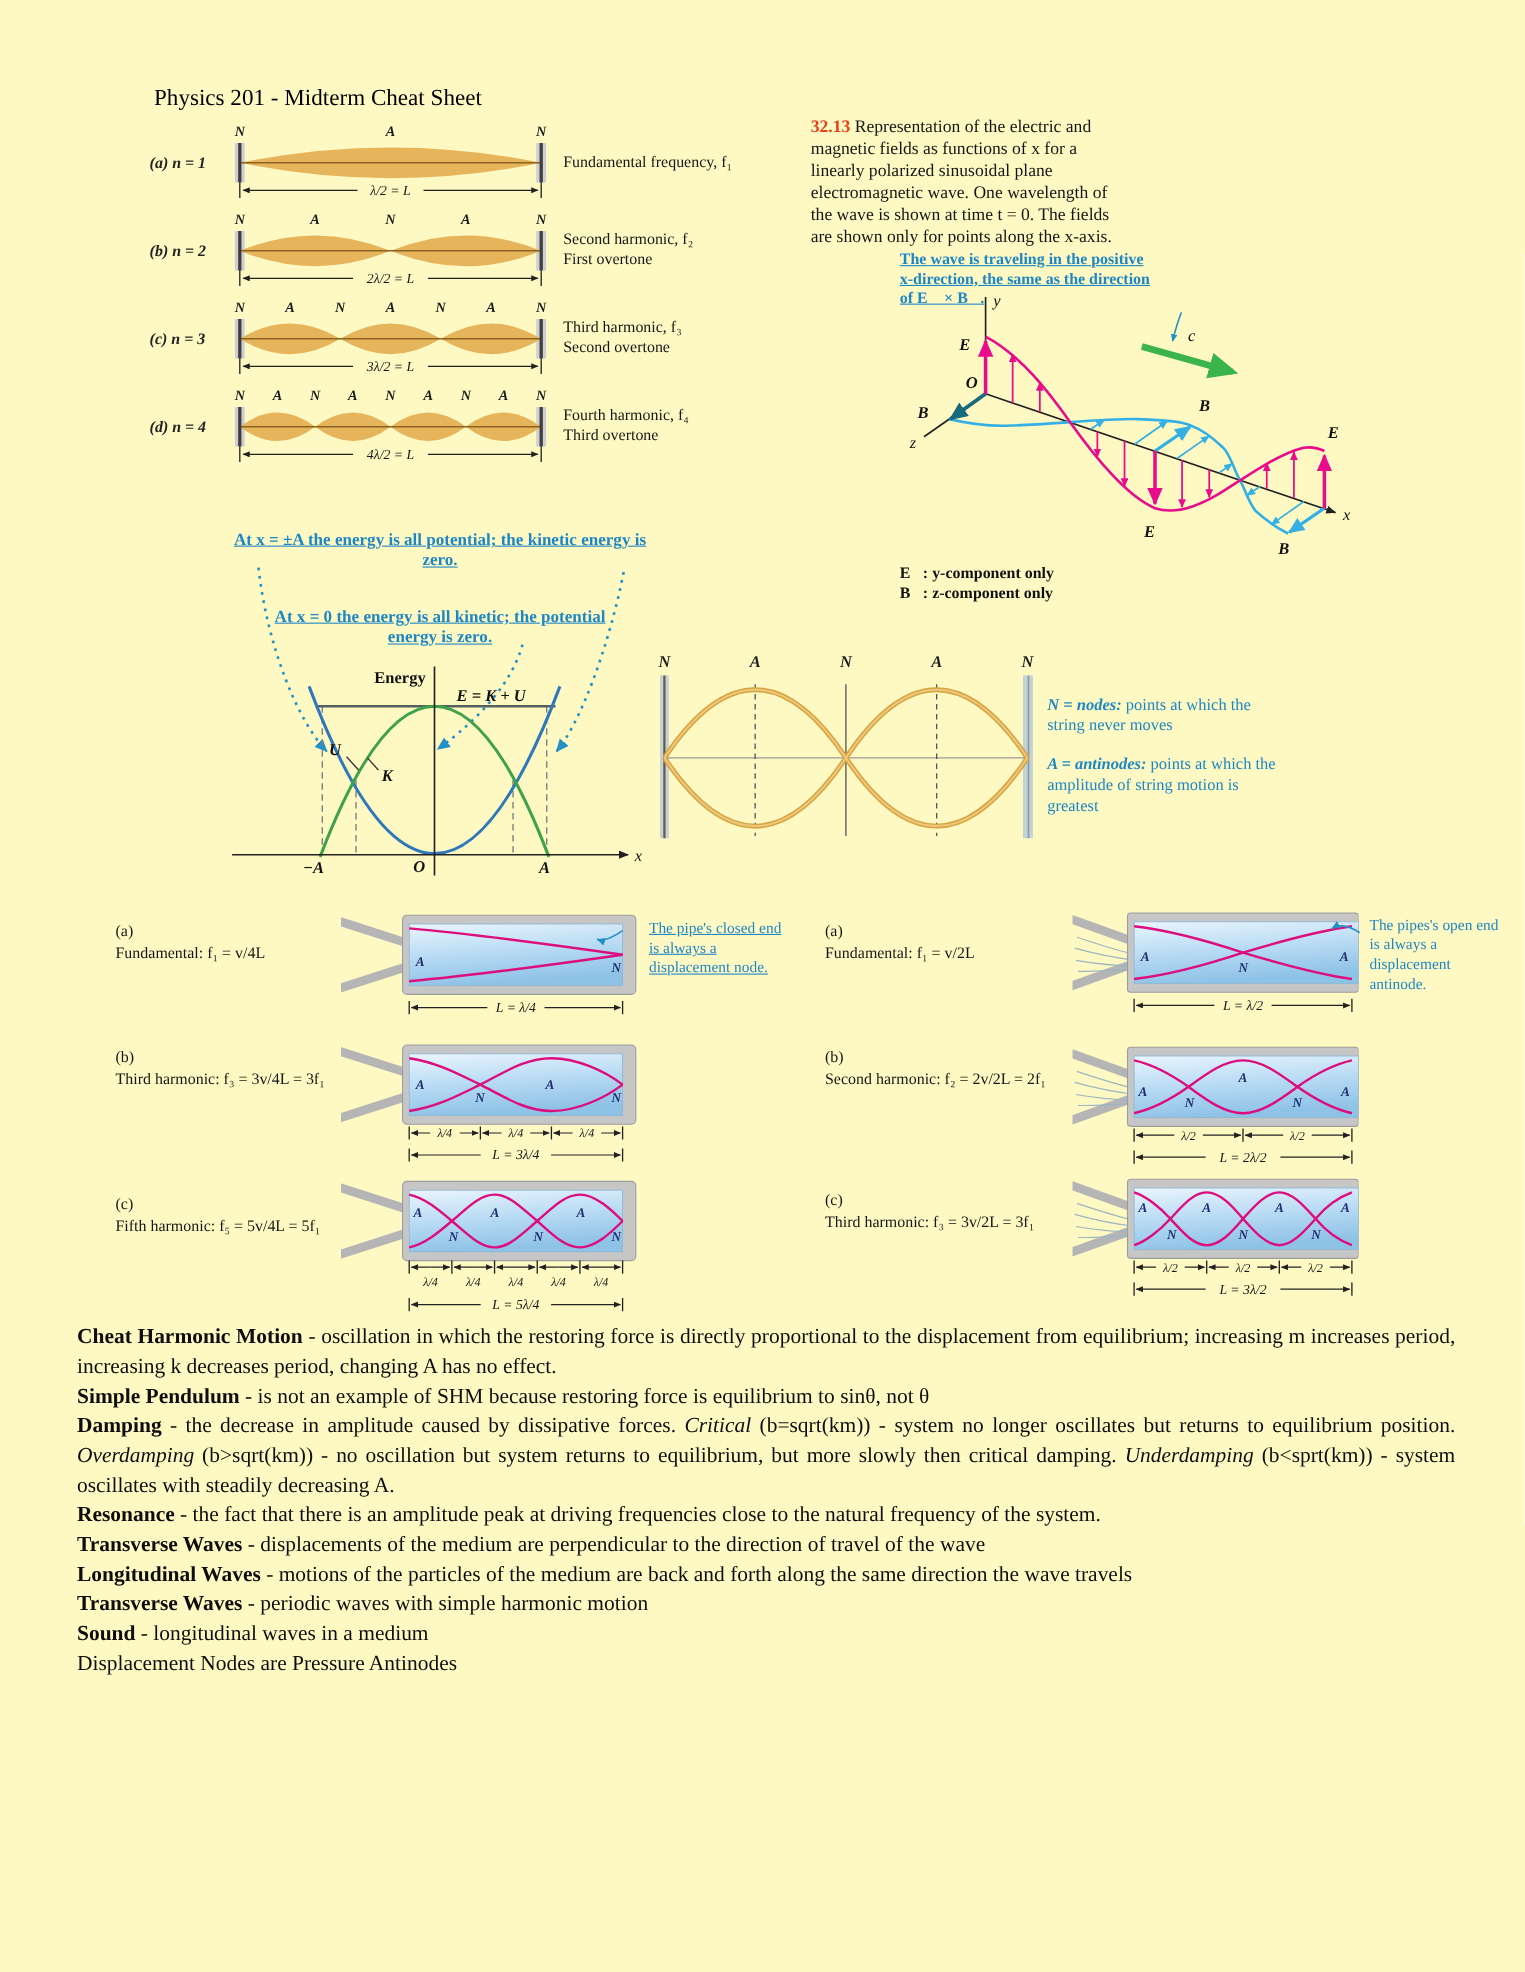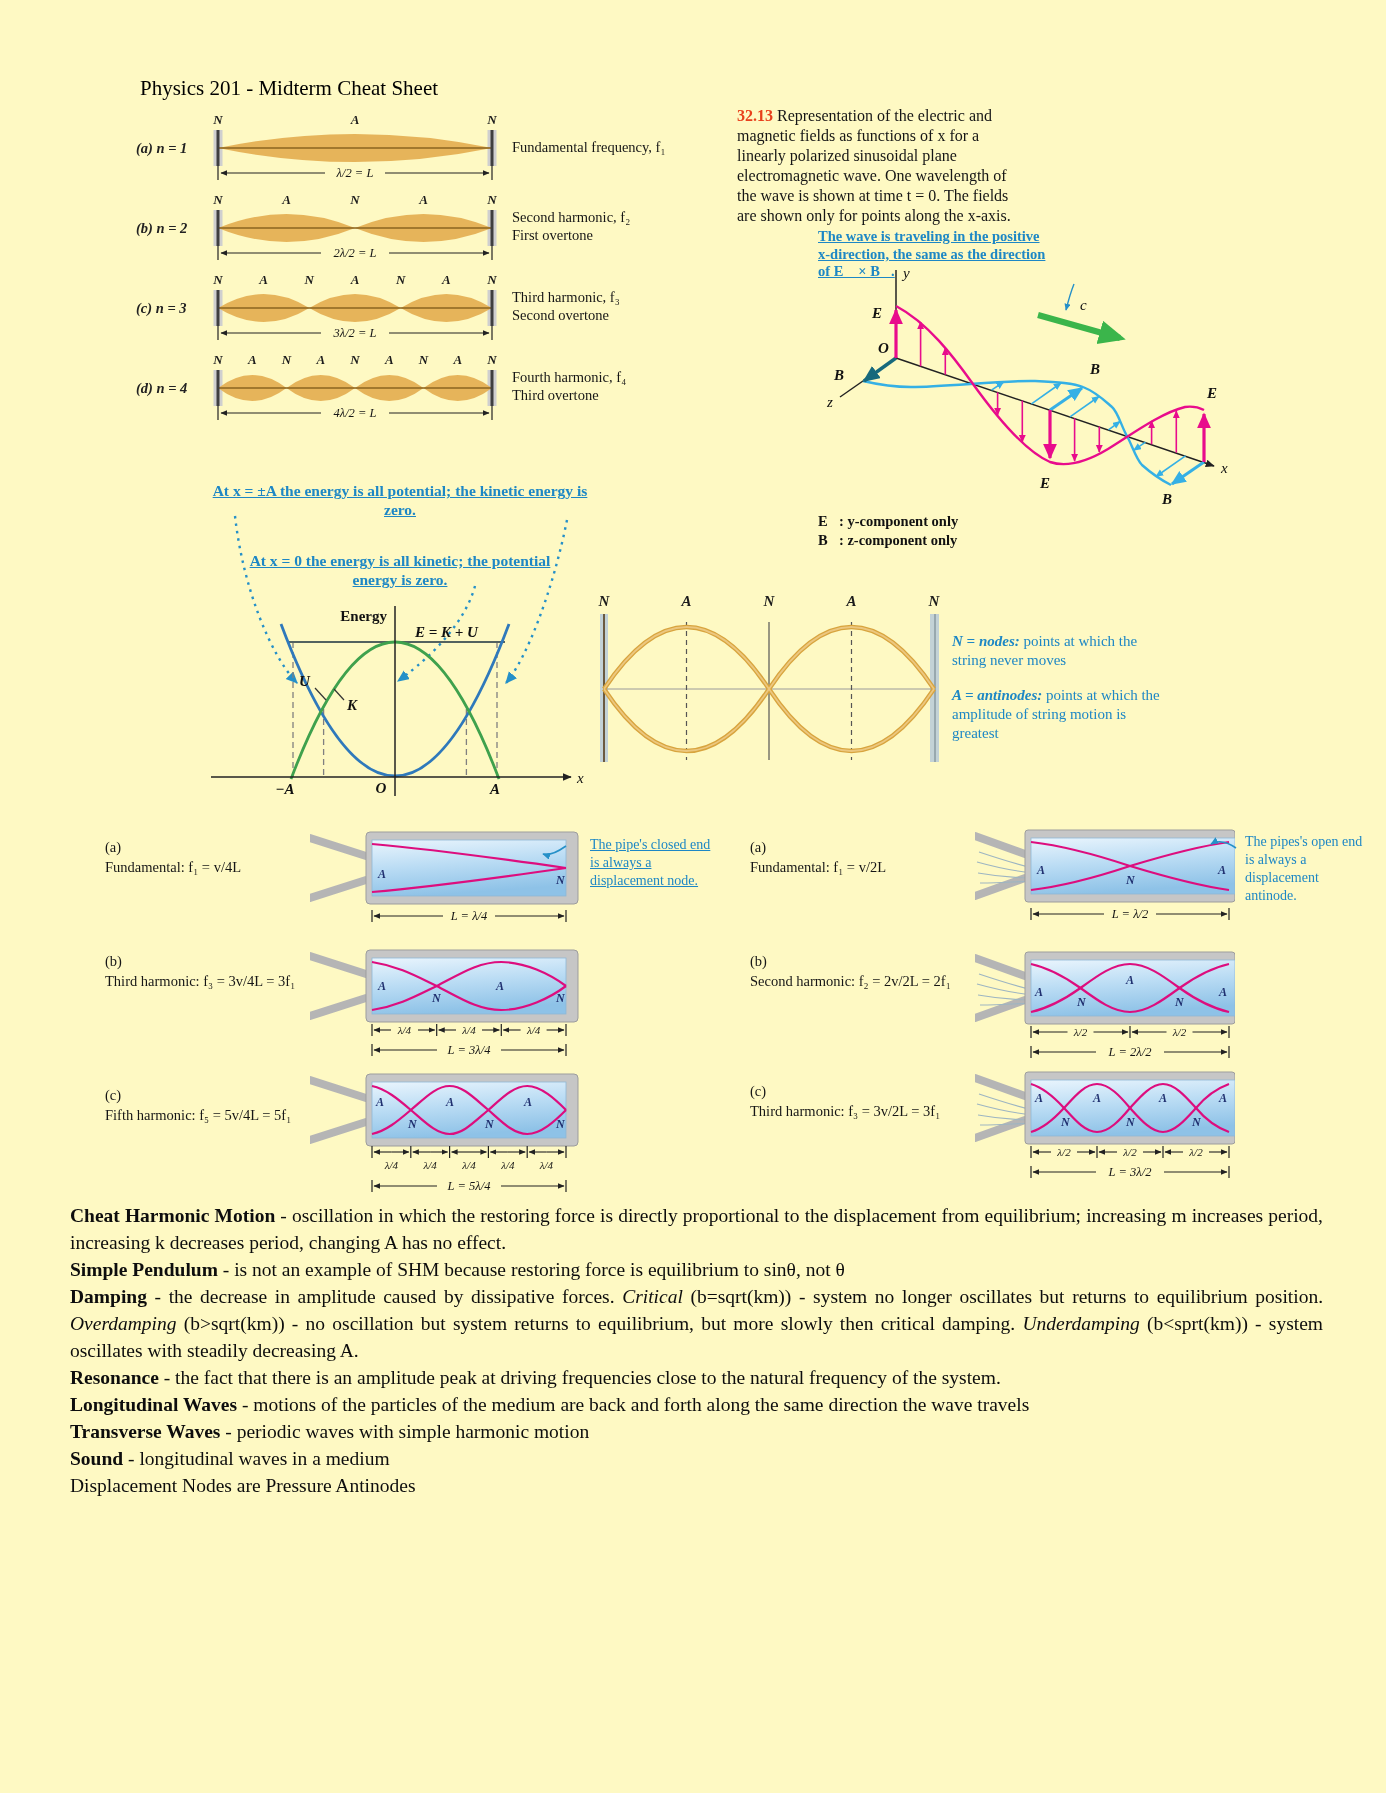--- a/index.html
+++ b/index.html
@@ -511,19 +511,20 @@
 <line class="dim" x1="121" y1="102" x2="58" y2="102" marker-end="url(#mB)"></line>
       <line class="dim" x1="189" y1="102" x2="252" y2="102" marker-end="url(#mB)"></line>
 <text class="dimtext" x="155" y="106" text-anchor="middle">L = 3λ/2</text>
 </svg>
 
 <div class="abs defs" style="left:70px;top:1202px;width:1253px">
 <p><b>Cheat Harmonic Motion</b><span> - oscillation in which the restoring force is directly proportional to the displacement from equilibrium; increasing m increases period, increasing k decreases period, changing A has no effect.</span></p>
 <p><b>Simple Pendulum</b><span> - is not an example of SHM because restoring force is equilibrium to sinθ, not θ</span></p>
 <p><b>Damping</b><span> - the decrease in amplitude caused by dissipative forces. </span><i>Critical</i><span> (b=sqrt(km)) - system no longer oscillates but returns to equilibrium position. </span><i>Overdamping</i><span> (b&gt;sqrt(km)) - no oscillation but system returns to equilibrium, but more slowly then critical damping. </span><i>Underdamping</i><span> (b&lt;sprt(km)) - system oscillates with steadily decreasing A.</span></p>
 <p><b>Resonance</b><span> - the fact that there is an amplitude peak at driving frequencies close to the natural frequency of the system.</span></p>
+<p><b>Transverse Waves</b><span> - displacements of the medium are perpendicular to the direction of travel of the wave</span></p>
 <p><b>Longitudinal Waves</b><span> - motions of the particles of the medium are back and forth along the same direction the wave travels</span></p>
 <p><b>Transverse Waves</b><span> - periodic waves with simple harmonic motion</span></p>
 <p><b>Sound</b><span> - longitudinal waves in a medium</span></p>
 <p><span>Displacement Nodes are Pressure Antinodes</span></p>
 </div>
 
 </div>
 
 </body></html>

